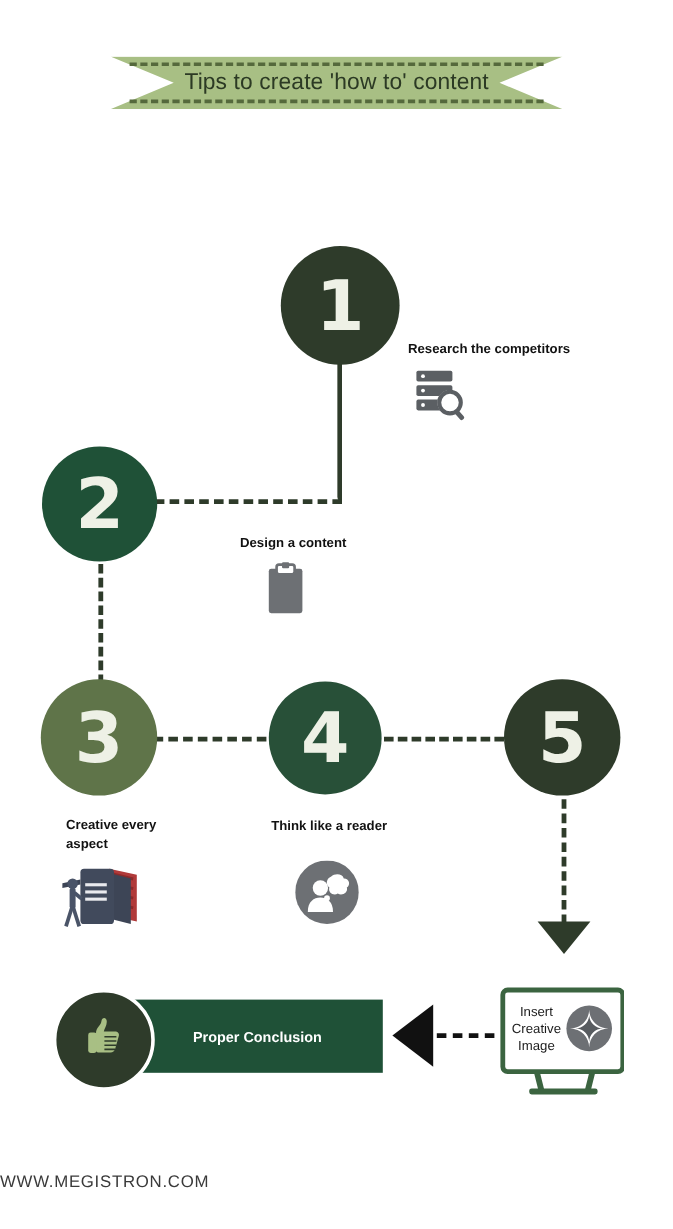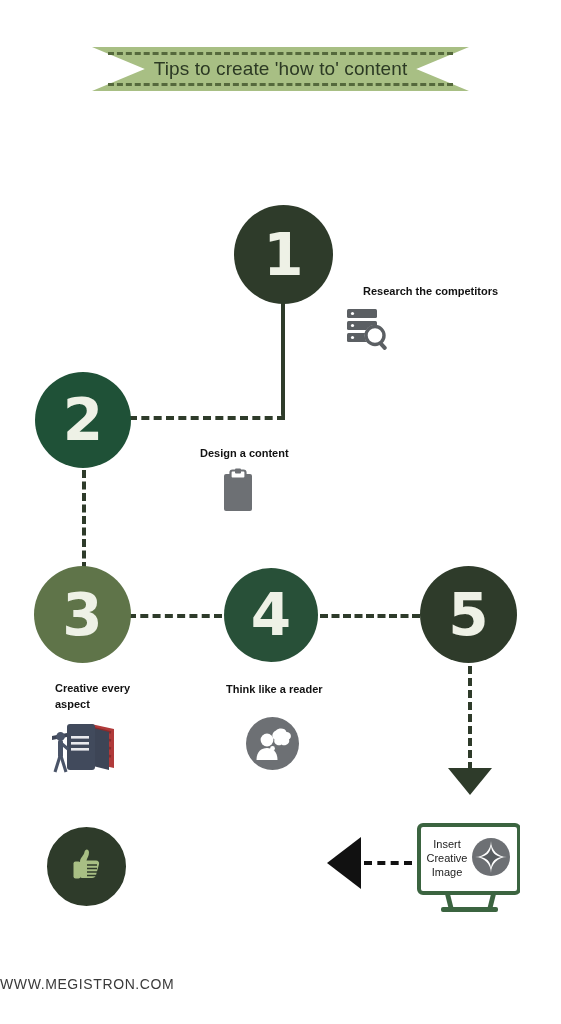--- a/index.html
+++ b/index.html
@@ -231,21 +231,21 @@
   </div>
 
   <div class="circle" style="left:224px; top:568px; width:94px; height:94px; background:#285038;">
     <span>4</span>
   </div>
 
   <div class="circle" style="left:420px; top:566px; width:97px; height:97px; background:#2e3b2a;">
     <span>5</span>
   </div>
 
-  <div class="step-label" style="left:363px; top:284px;">Research the competitors</div>
+  <div class="step-label" style="left:340px; top:284px;">Research the competitors</div>
 
   <div class="icon-box" style="left:345px; top:307px;">
     <svg width="50" height="46" viewBox="0 0 50 46" xmlns="http://www.w3.org/2000/svg">
       <rect x="2" y="2" width="30" height="9" rx="1.5" fill="#5b5f63"></rect>
       <circle cx="7.5" cy="6.5" r="1.6" fill="#ffffff"></circle>
       <rect x="2" y="14" width="30" height="9" rx="1.5" fill="#5b5f63"></rect>
       <circle cx="7.5" cy="18.5" r="1.6" fill="#ffffff"></circle>
       <rect x="2" y="26" width="30" height="9" rx="1.5" fill="#5b5f63"></rect>
       <circle cx="7.5" cy="30.5" r="1.6" fill="#ffffff"></circle>
       <circle cx="30" cy="28.5" r="10.5" fill="#ffffff"></circle>
@@ -297,20 +297,23 @@
   <div class="icon-box" style="left:246px; top:717px;">
     <svg width="53" height="53" viewBox="0 0 53 53" xmlns="http://www.w3.org/2000/svg">
       <circle cx="26.5" cy="26.5" r="26.5" fill="#6d7074"></circle>
       <circle cx="21" cy="23" r="6.4" fill="#ffffff"></circle>
       <path d="M10.5 43 C10.5 34.5 15.5 31 21 31 C26.5 31 31.5 34.5 31.5 43 Z" fill="#ffffff"></path>
       <path d="M30 13.5 C33 10.5 39.5 11 40.5 15 C45 14.8 46.5 20.5 43 22.5 C44.5 26.5 39 30 35.5 27.5 C32 30 27 26.5 28.5 22.5 C25 20.5 26 15 30 13.5 Z" fill="#ffffff"></path>
       <circle cx="26.5" cy="31.5" r="2.4" fill="#ffffff"></circle>
     </svg>
   </div>
 
+  <div class="conclusion-bar" style="left:110px; top:833px; width:209px; height:61px;">
+    <span>Proper Conclusion</span>
+  </div>
 
   <div class="thumb-circle" style="left:44px; top:824px; width:79px; height:79px;">
     <span>
       <svg width="40" height="40" viewBox="0 0 40 40" xmlns="http://www.w3.org/2000/svg">
         <path d="M13 17 C13 12 17 11 17.5 7 C18 3.5 22 3.5 22 7.5 C22 11 20 13 19.5 15.5 L29 15.5 C31.3 15.5 32.6 17.3 32 19.3 L29 30 C28.5 32 27 33 25 33 L15 33 C13.5 33 13 32 13 31 Z" fill="#a8bf84"></path>
         <rect x="6.5" y="16.5" width="7" height="17" rx="2" fill="#a8bf84"></rect>
         <path d="M20 20 L30 20 M20 23.5 L30 23.5 M20 27 L30 27 M20 30.5 L29 30.5" stroke="#2e3b2a" stroke-width="1.3"></path>
       </svg>
     </span>
   </div>

